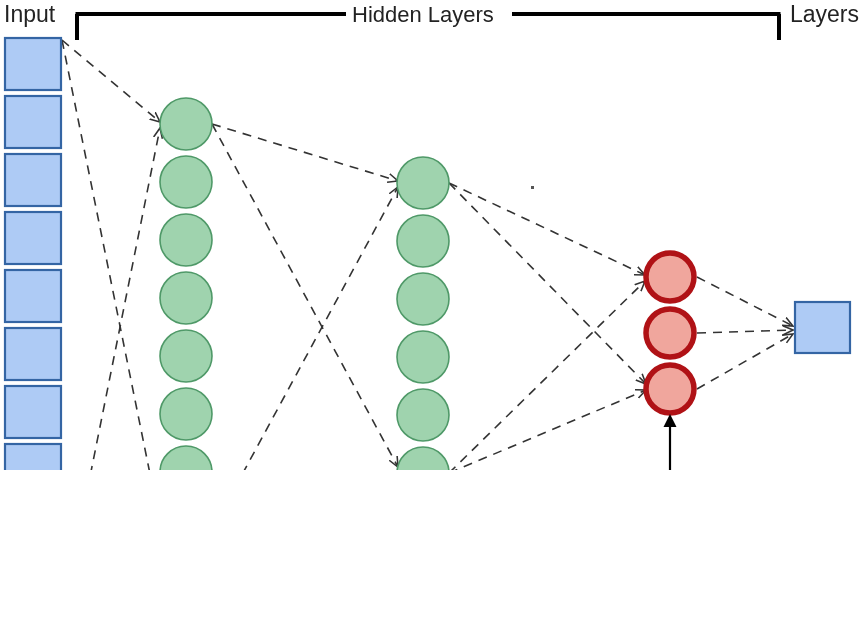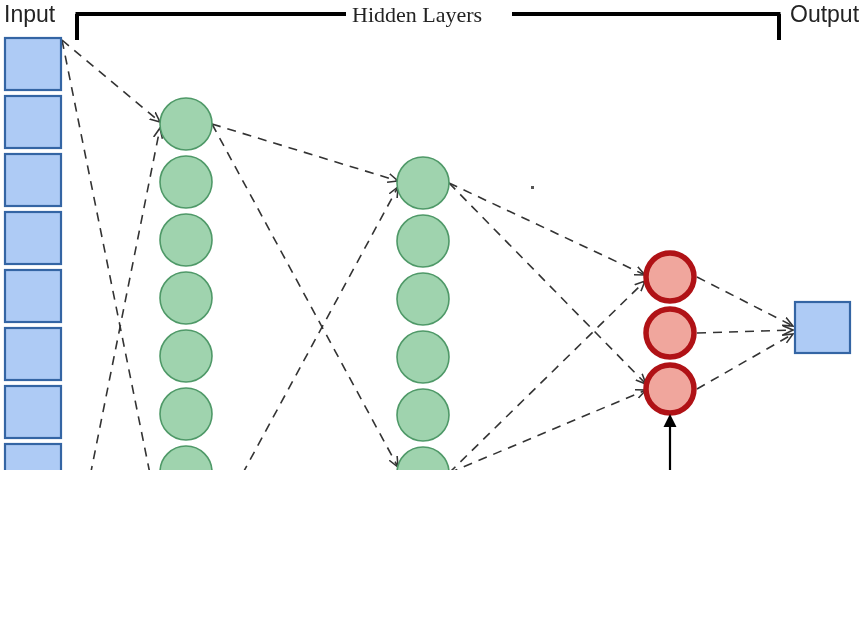--- a/index.html
+++ b/index.html
@@ -39,21 +39,20 @@
     left: 790px;
     top: 3px;
     font-size: 23px;
   }
   #label-hidden {
     left: 349px;
     top: 4px;
     font-size: 22px;
     background: #ffffff;
     padding: 0 3px;
-    font-family: Liberation Serif, serif;
   }
   #label-embeddings {
     left: 574px;
     top: 523px;
     font-size: 33px;
   }
 </style>
 </head>
 <body>
 
@@ -129,15 +128,15 @@
         <line x1="670" y1="530" x2="670" y2="418" stroke="#000000" stroke-width="2.2" marker-end="url(#arrowSolid)"></line>
       </g>
 
     <g id="artifact-group">
         <rect x="531" y="186" width="3" height="3" fill="#555555"></rect>
       </g>
   </svg>
 
   <div class="lbl" id="label-input">Input</div>
   <div class="lbl" id="label-hidden">Hidden Layers</div>
-  <div class="lbl" id="label-output">Output</div>
+  <div class="lbl" id="label-output">Layers</div>
 
 </div>
 
 </body></html>

